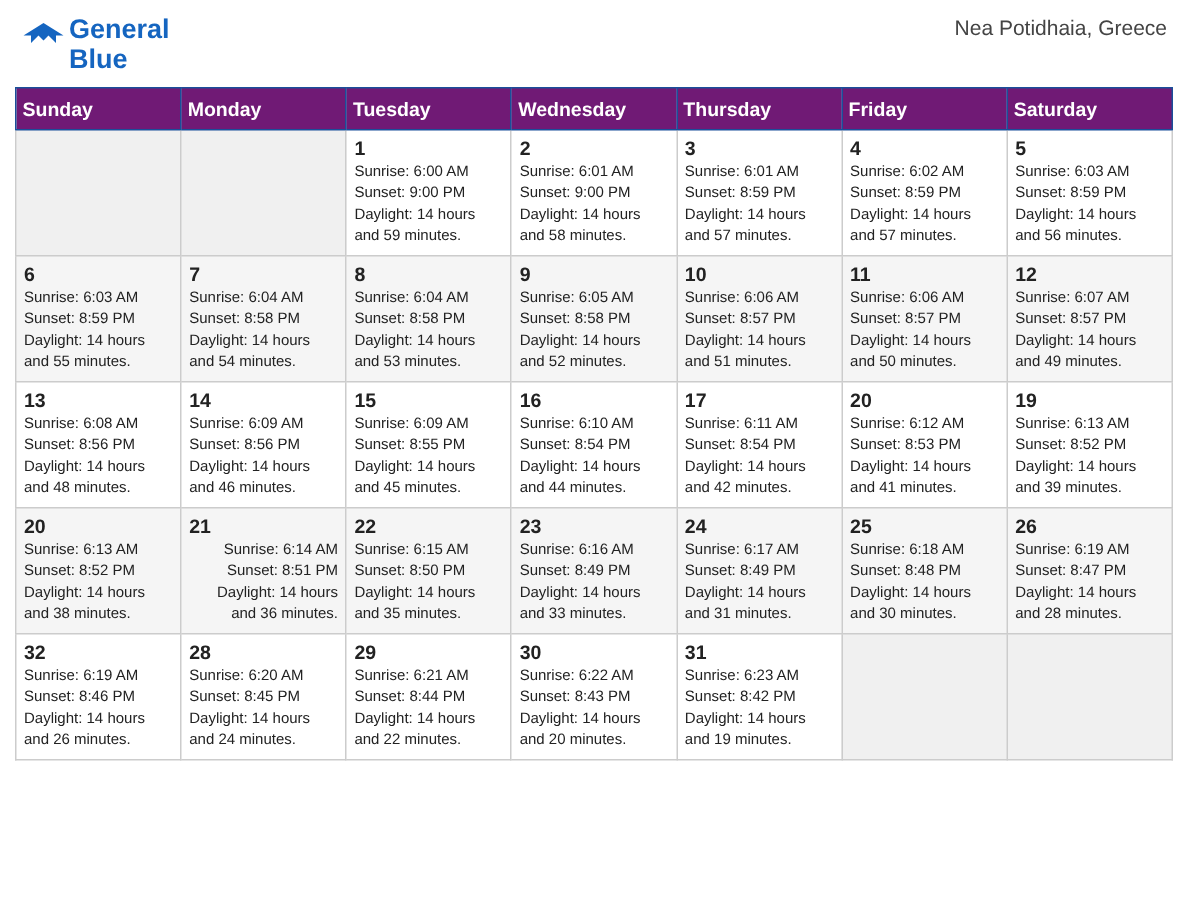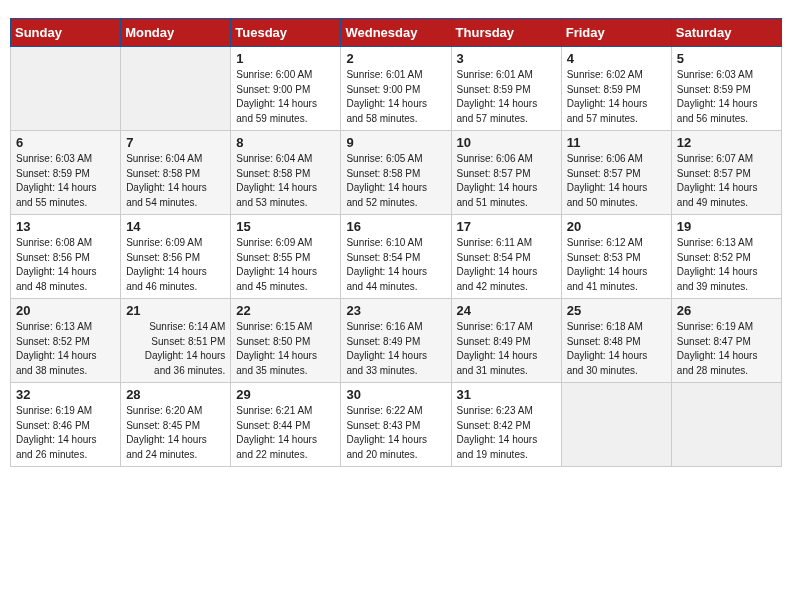--- a/index.html
+++ b/index.html
@@ -73,42 +73,54 @@
       background: #fff;
     }
     .calendar tr:nth-child(even) td {
       background: #f5f5f5;
     }
     .calendar tr:nth-child(odd) td {
       background: #fff;
     }
     
     .calendar thead tr th {
-      background: #b91c1c;
+      background: #701a75;
     }
     .day-num {
       font-size: 13px;
       font-weight: bold;
       display: block;
       margin-bottom: 2px;
     }
     .day-info {
       font-size: 10px;
       line-height: 1.45;
       color: #222;
     }
     .empty-cell {
       background: #f0f0f0 !important;
     }
   </style>
 </head>
 <body>
 
 <div class="header">
+  <div class="logo">
+    <div>
+      <svg class="logo-bird" viewBox="0 0 36 36">
+        <polygon points="18,4 34,14 28,14 28,20 22,14 18,18 14,14 8,20 8,14 2,14" fill="#1565c0"></polygon>
+      </svg>
+    </div>
+    <div class="logo-text">
+      <div><span>General</span></div>
+      <div style="color:#1565c0;">Blue</div>
+    </div>
+  </div>
   <div class="title-block">
+    <div class="location">Nea Potidhaia, Greece</div>
   </div>
 </div>
 
 <table class="calendar">
   <thead>
     <tr>
     <th>Sunday</th>
         <th>Monday</th>
         <th>Tuesday</th>
         <th>Wednesday</th>

